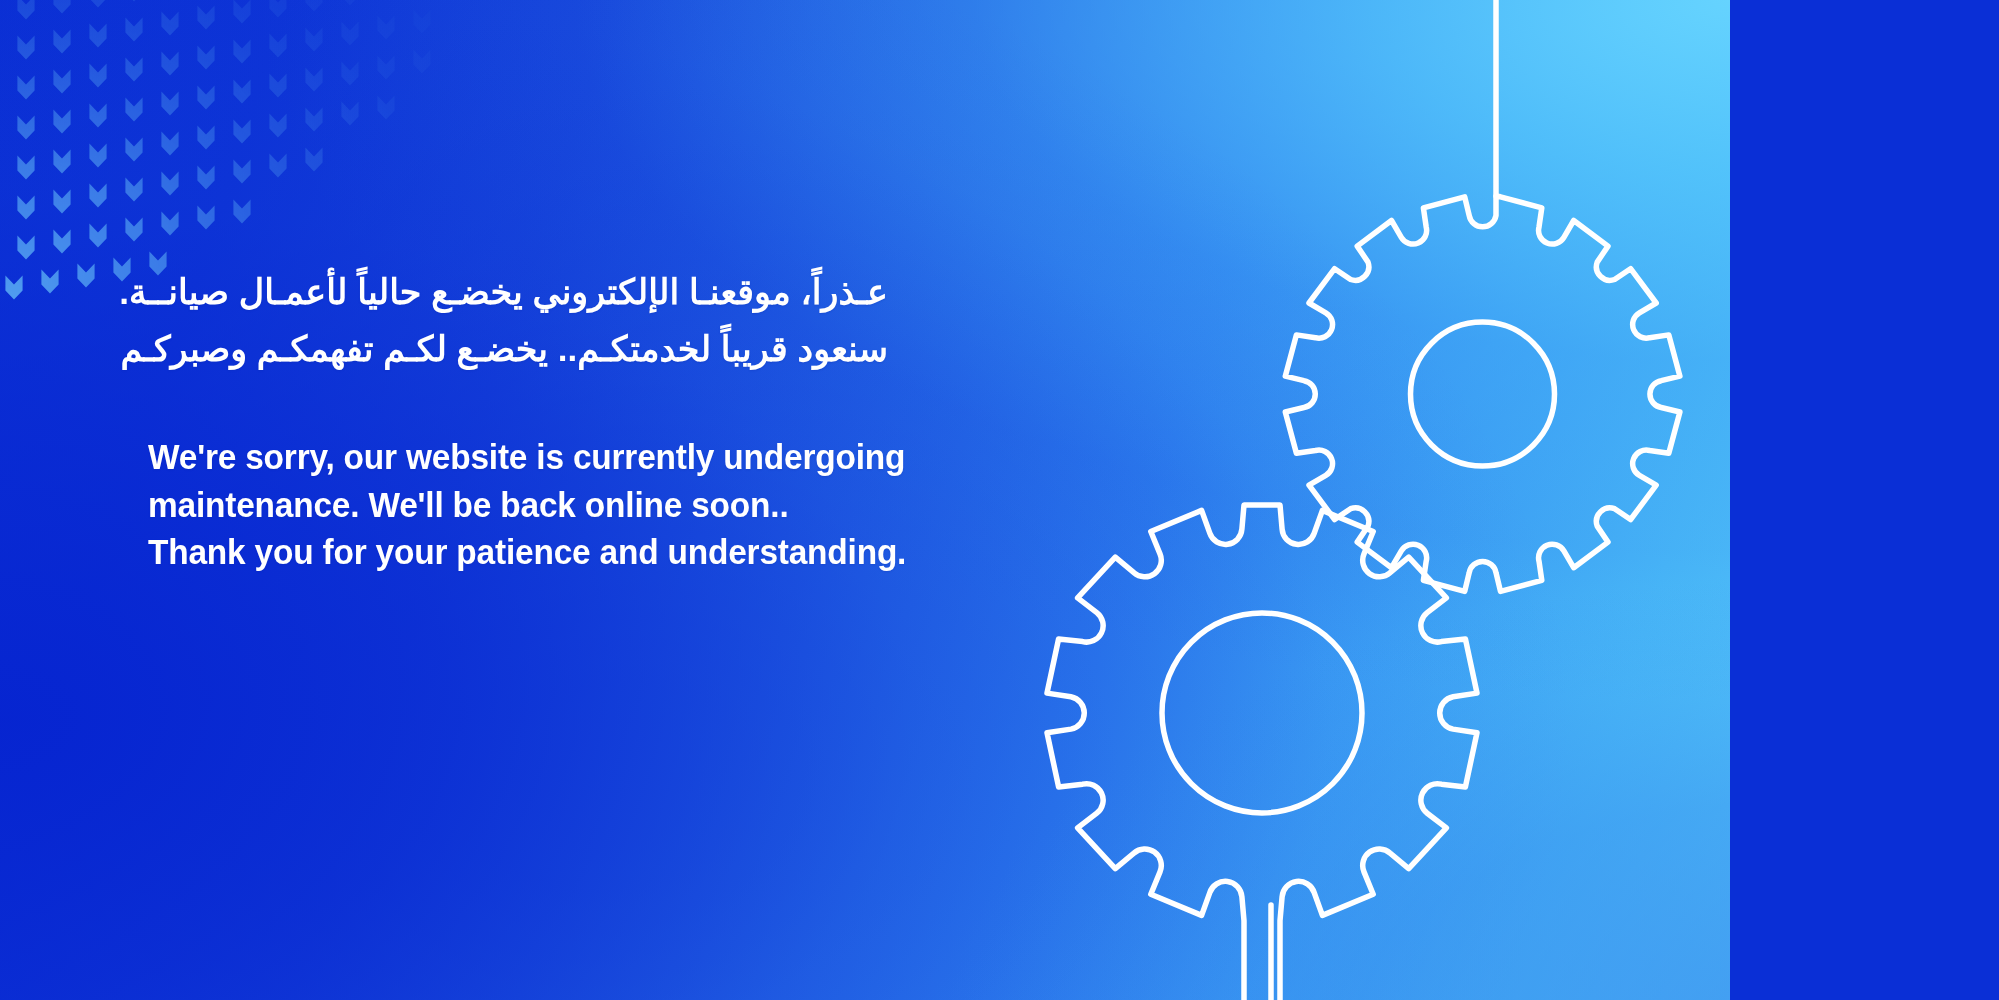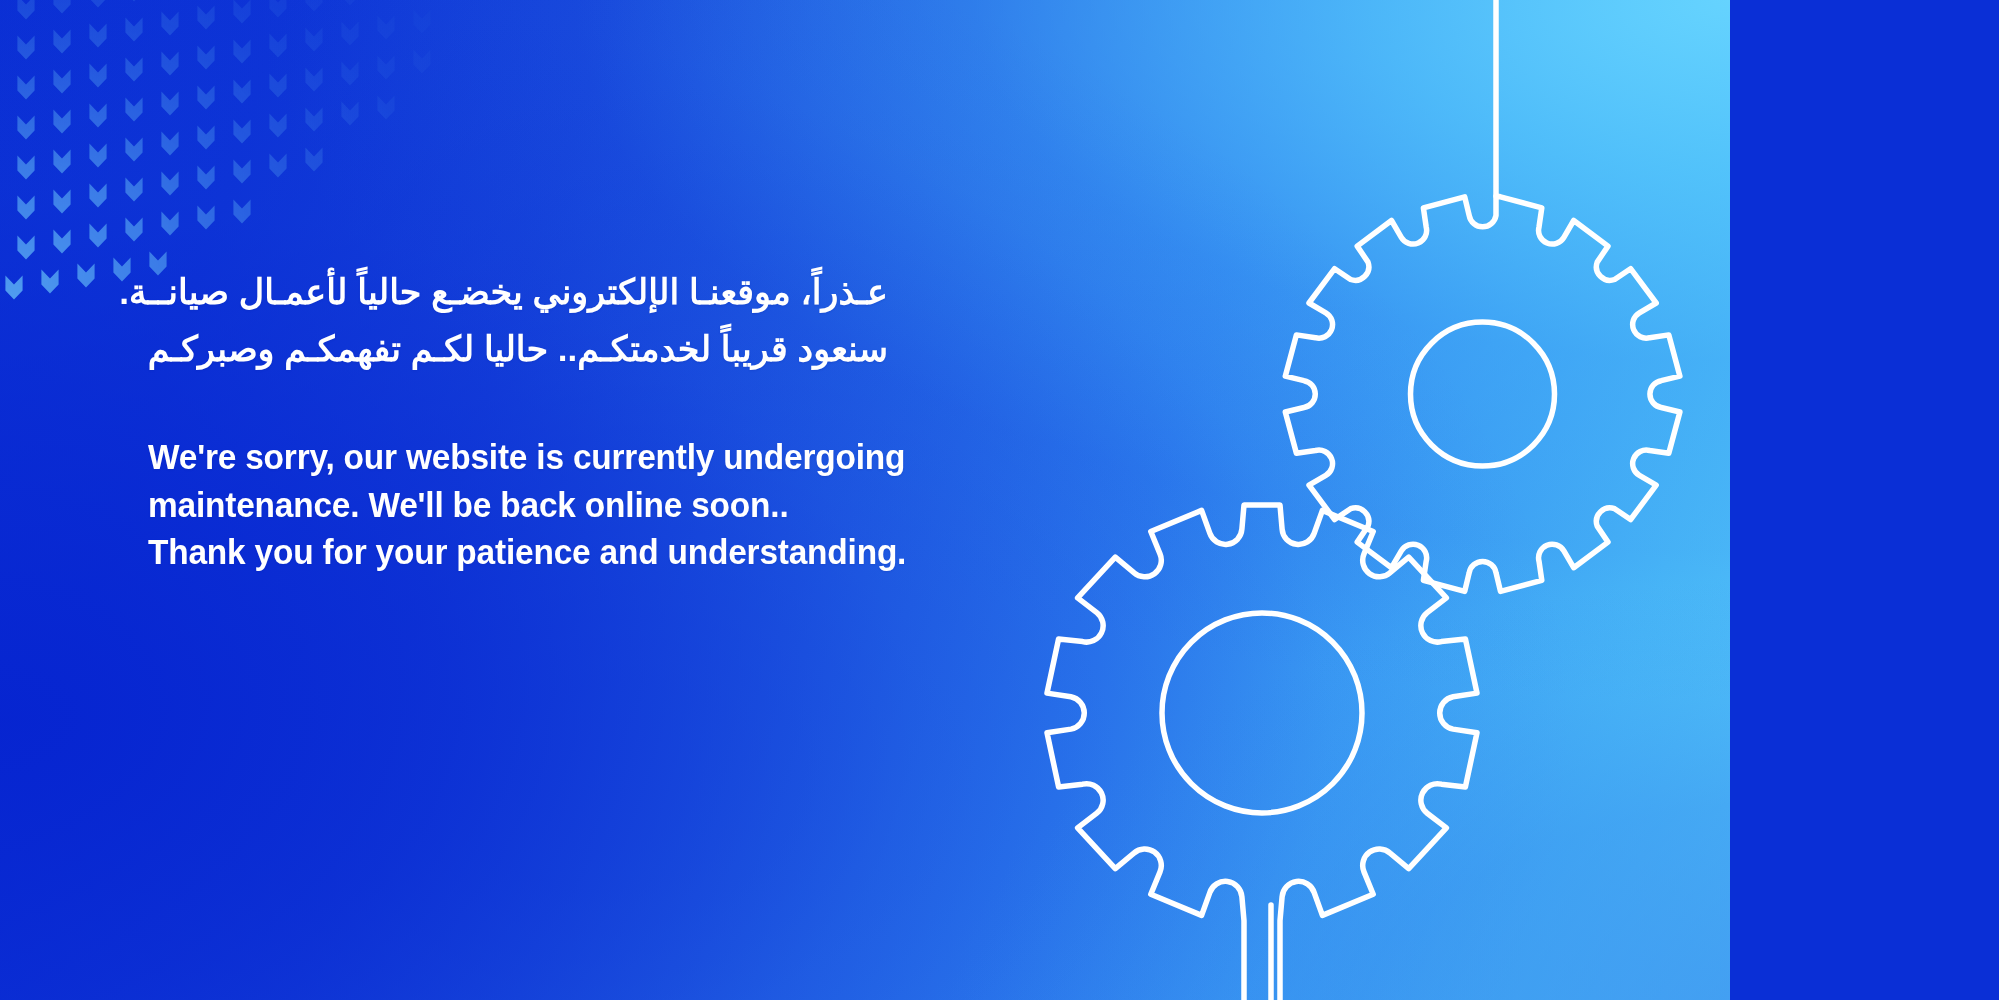--- a/index.html
+++ b/index.html
@@ -379,21 +379,21 @@
       </g>
 
       <path d="M 341 905 L 341 1020"></path>
     </g>
   </svg>
 
   <div class="copy">
 
     <div class="ar-block" dir="rtl" lang="ar">
       <div class="ar-line">عـذراً، موقعنـا الإلكتروني يخضـع حالياً لأعمـال صيانــة.</div>
-      <div class="ar-line">سنعود قريباً لخدمتكـم.. حاليا لكـم تفهمكـم وصبركـم</div>
+      <div class="ar-line">سنعود قريباً لخدمتكـم.. يخضـع لكـم تفهمكـم وصبركـم</div>
     </div>
 
     <div class="en-block" dir="ltr" lang="en">
       <div class="en-line">We're sorry, our website is currently undergoing</div>
       <div class="en-line">maintenance. We'll be back online soon..</div>
       <div class="en-line">Thank you for your patience and understanding.</div>
     </div>
 
   </div>
 

